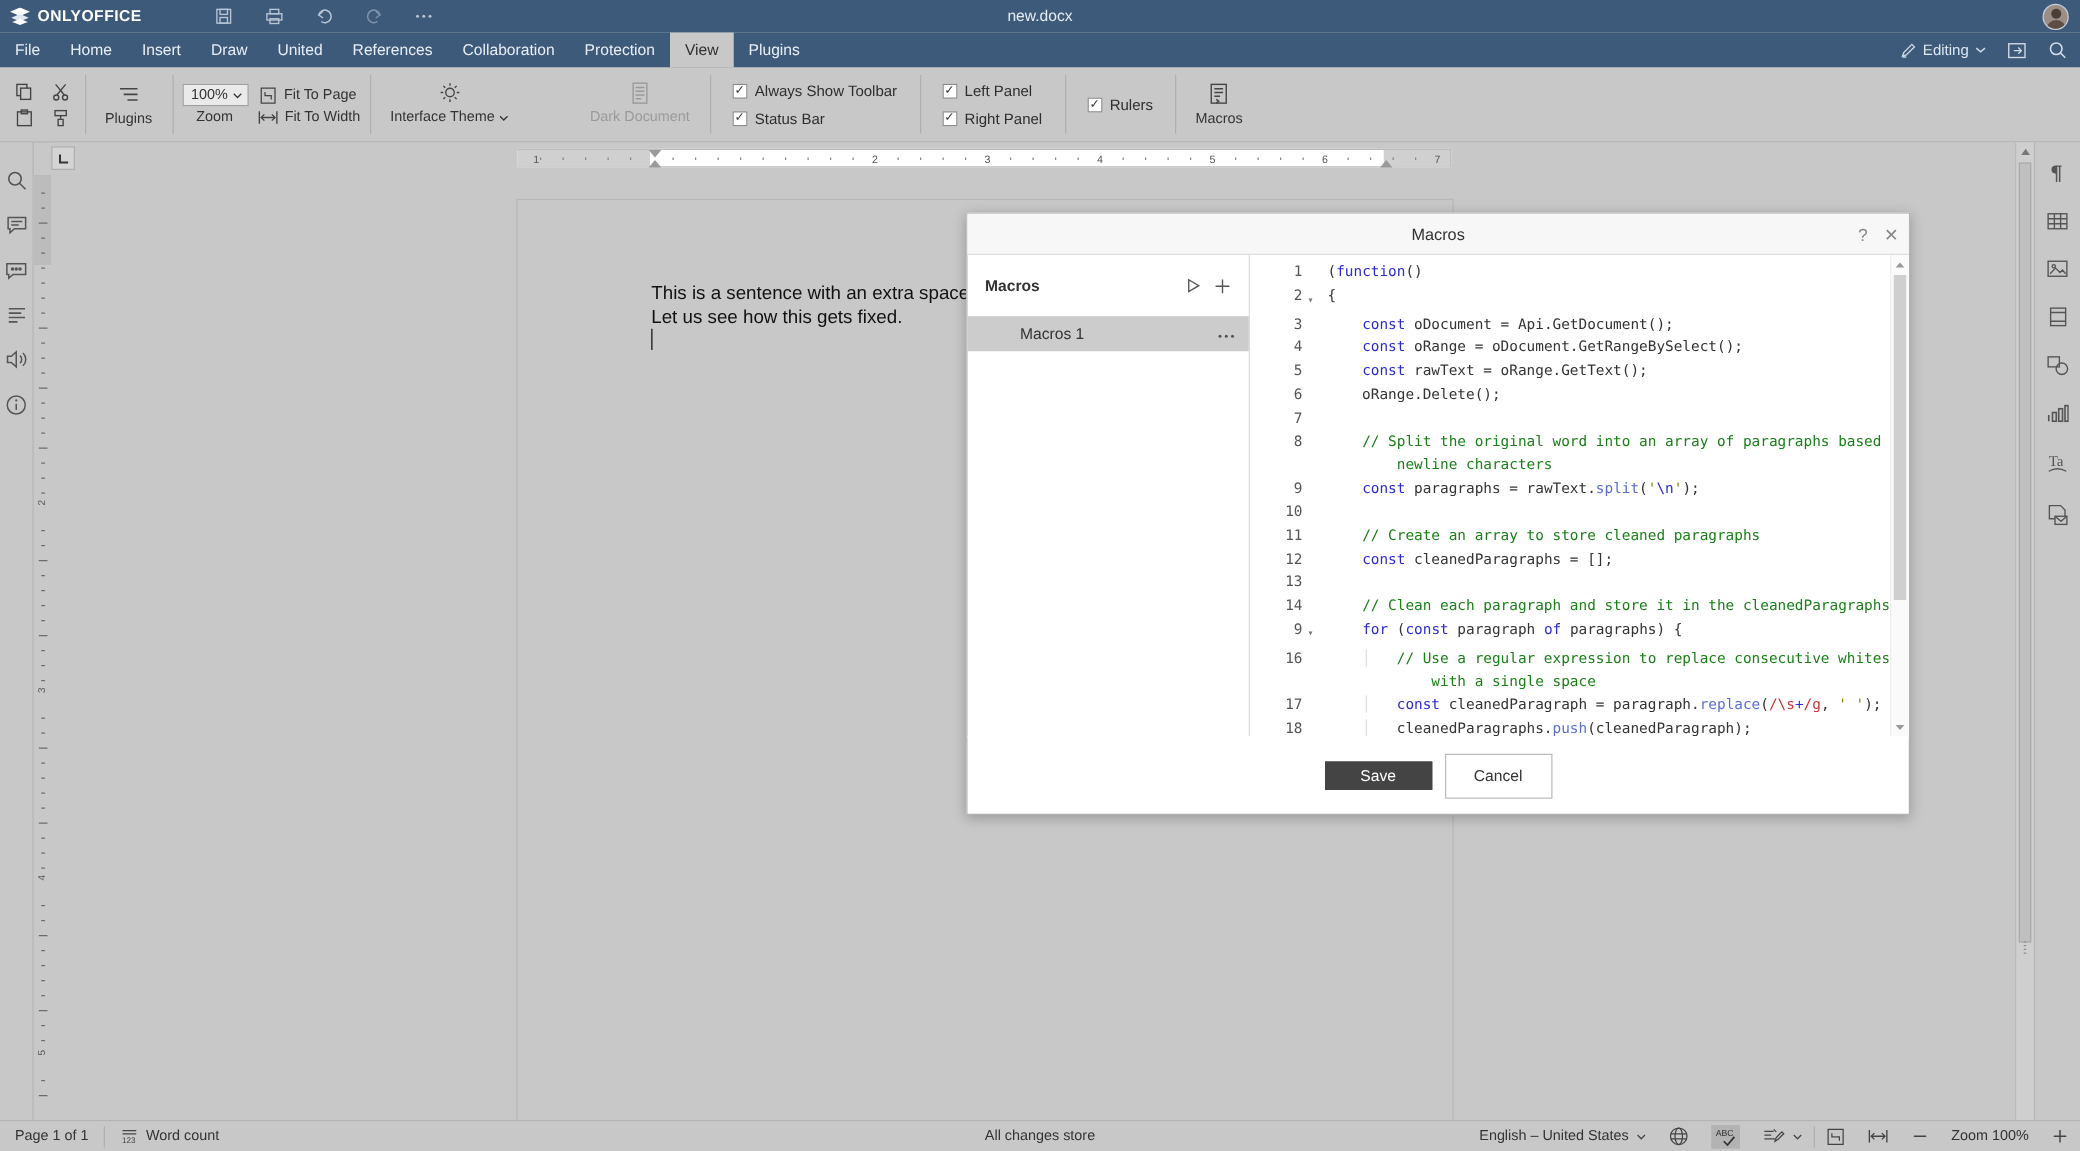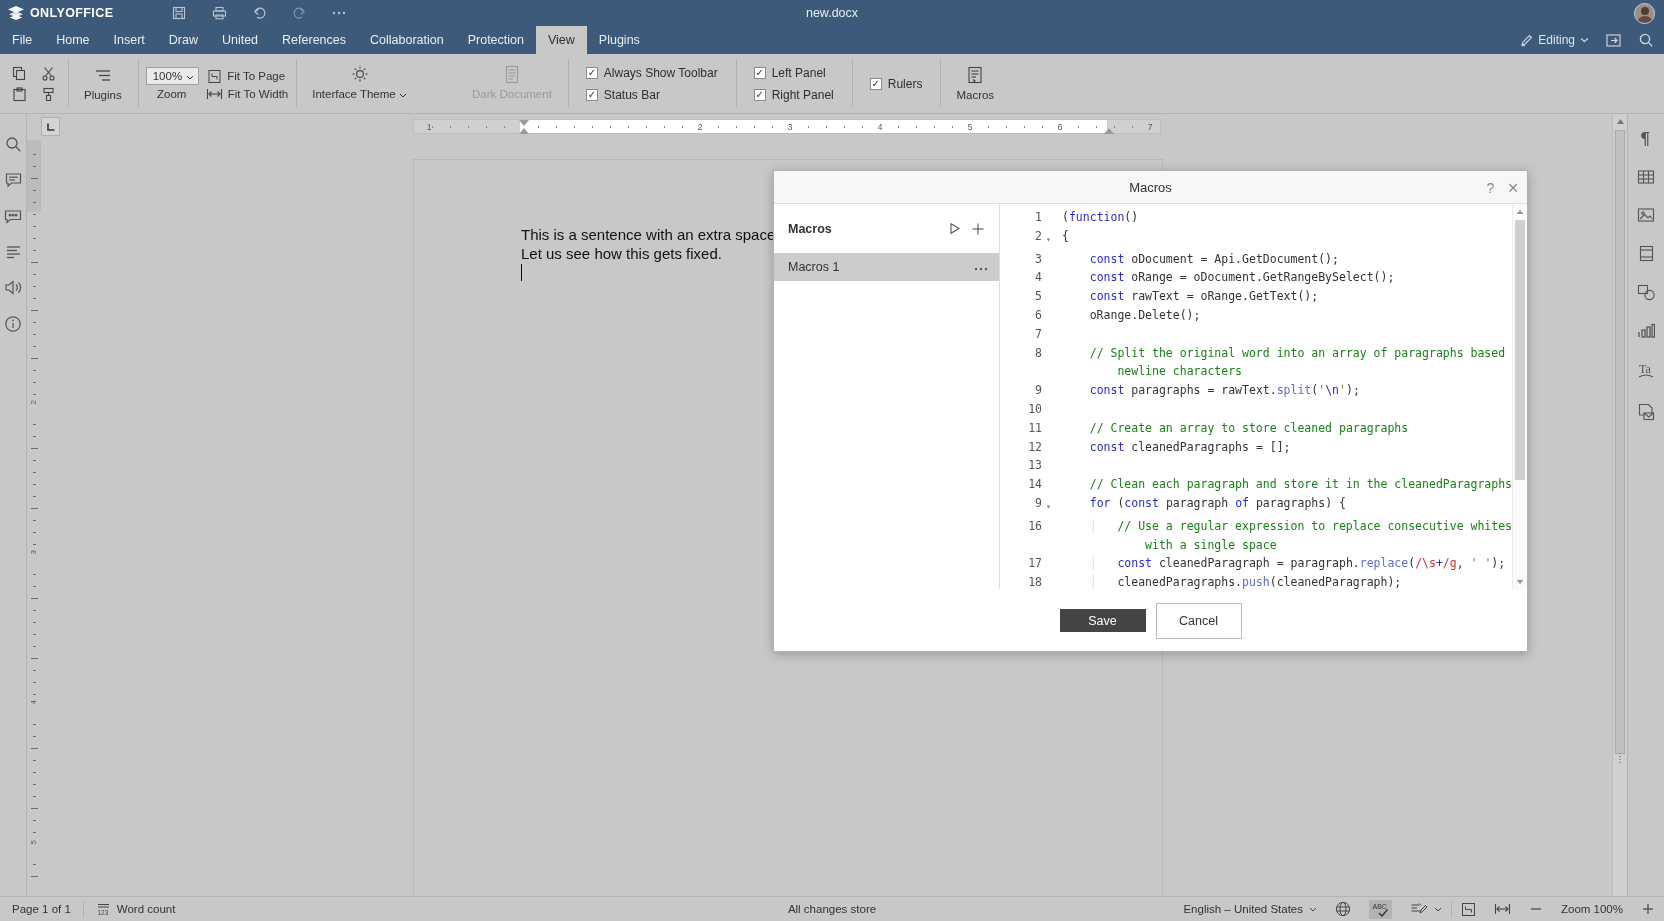--- a/index.html
+++ b/index.html
@@ -231,21 +231,21 @@
   }
   .mac-list-head {
     height: 49px; display: flex; align-items: center; padding: 0 14px; gap: 10px;
   }
   .mac-list-title { font-size: 12.5px; color: #333; font-weight: bold; flex: 1; }
   .mac-head-ico { color: #555; display: flex; align-items: center; }
   .mac-item {
     height: 28px; display: flex; align-items: center; padding: 0 10px 0 14px;
     font-size: 12.5px; color: #333; background: #ccc;
   }
-  .mac-item .name { flex: 1; }
+  .mac-item .name { flex: 1; margin-left: 28px; }
   .mac-dots { color: #555; letter-spacing: 1px; font-size: 13px; line-height: 1; }
 
   .code-wrap { flex: 1; position: relative; background: #fff; overflow: hidden; }
   .code {
     position: absolute; left: 0; top: 4px; right: 16px; bottom: 0;
     font-family: "DejaVu Sans Mono", monospace; font-size: 11.5px; line-height: 18.8px;
     color: #333; overflow: hidden;
   }
   .cline { display: flex; align-items: flex-start; white-space: pre; }
   .gutter {

